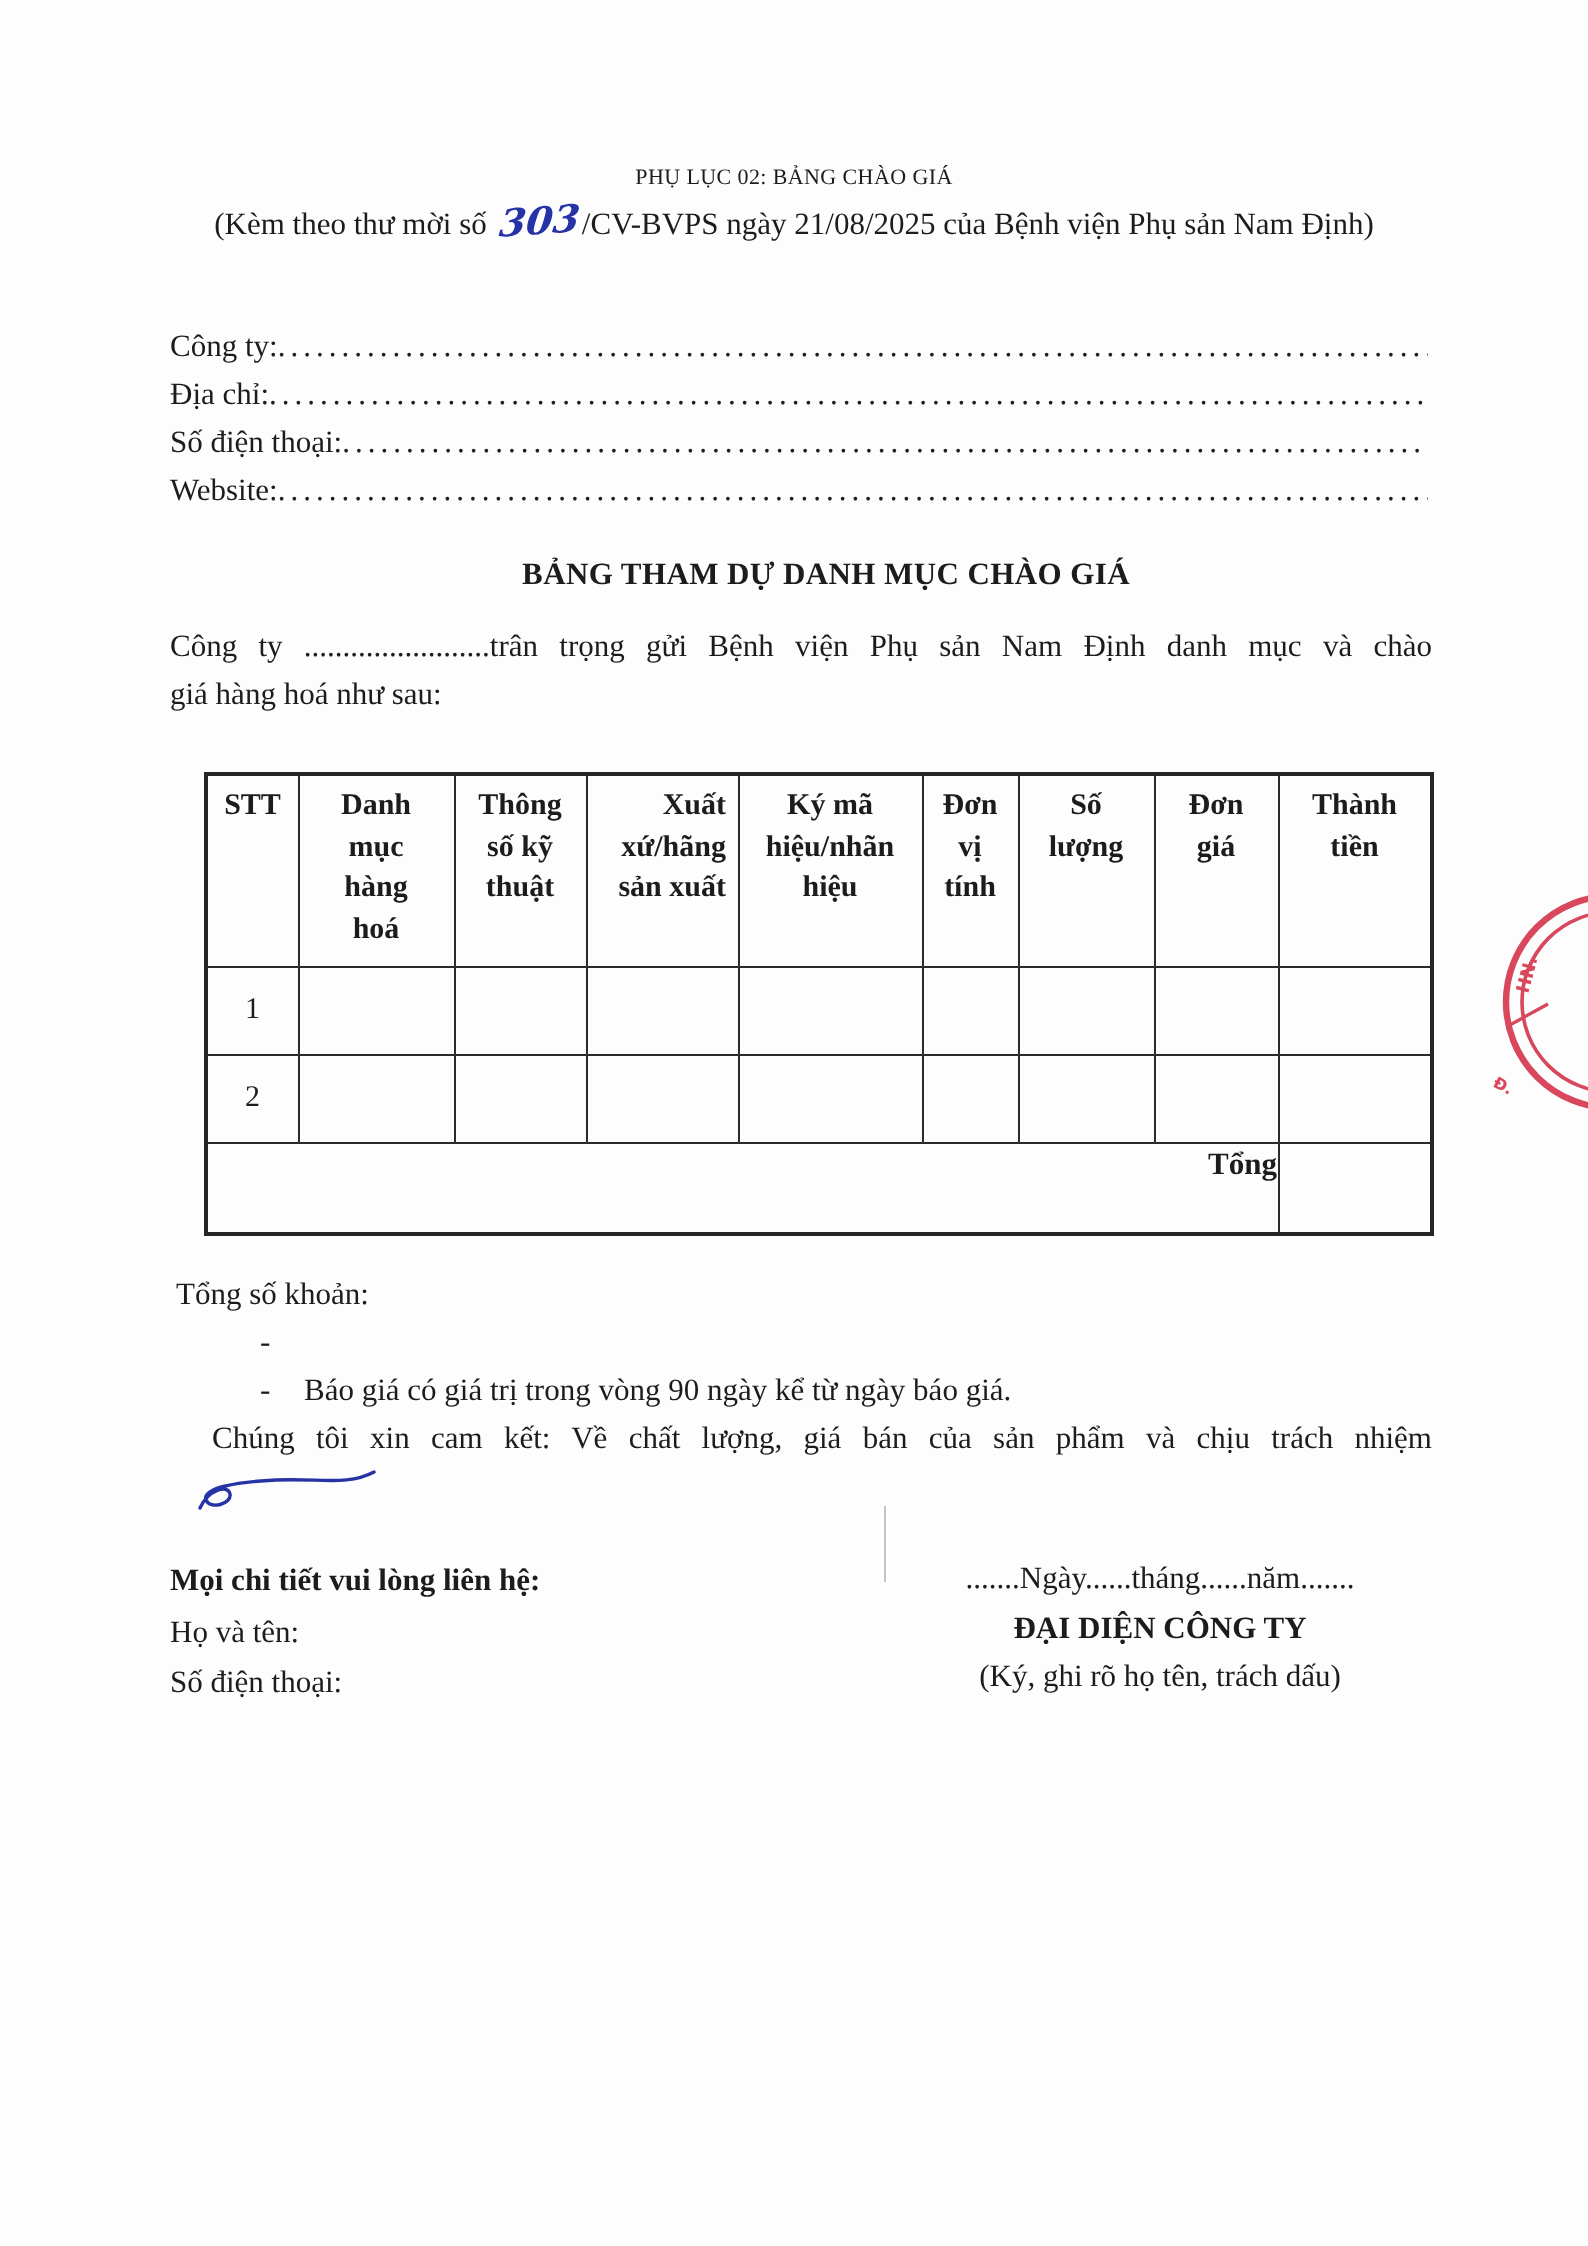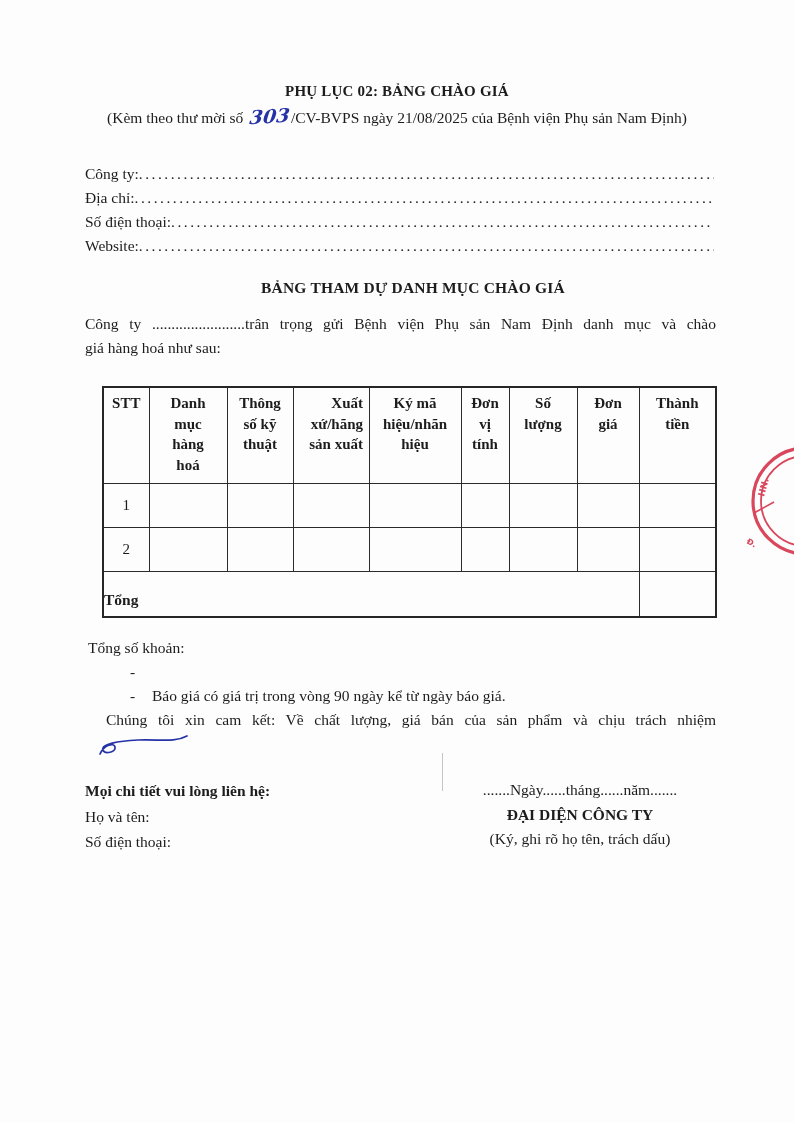--- a/index.html
+++ b/index.html
@@ -5,21 +5,21 @@
   * { margin:0; padding:0; box-sizing:border-box; }
   html,body { background:#ffffff; }
   .page {
     position:relative; width:794px; height:1123px; margin:0 auto;
     background:#fdfdfd; overflow:hidden;
     font-family:"Liberation Serif","DejaVu Serif",serif; color:#1c1c1c;
   }
 
   
   .doc-header { position:absolute; top:83px; left:0; width:100%; text-align:center; }
-  .doc-title { font-size:15px; font-weight:bold; letter-spacing:.2px; }
+  .doc-title { font-size:11px; font-weight:normal; letter-spacing:.2px; }
   .doc-subtitle { margin-top:5px; font-size:15.5px; }
   .hand-num {
     display:inline-block; color:#2633a6; font-size:19px; font-weight:600;
     font-style:italic; transform:skewX(-10deg) rotate(-4deg);
     margin:0 1px 0 3px; font-family:"DejaVu Serif",serif;
   }
 
   
   .fields { position:absolute; top:162px; left:85px; width:629px; font-size:15.5px; }
   .field { display:flex; line-height:24px;text-align:center; }
@@ -35,22 +35,22 @@
   
   .quote-table { position:absolute; top:386px; left:102px; width:613px;
     border-collapse:collapse; table-layout:fixed; border:2px solid #262626; }
   .quote-table th, .quote-table td { border:1.5px solid #2b2b2b; padding:0; }
   .quote-table th { font-size:15px; font-weight:bold; vertical-align:top;
     padding-top:5px; height:96px; text-align:center; }
   .quote-table th .hw { display:inline-block; line-height:20.5px; }
   .hw-c1{width:42px;} .hw-c2{width:48px;} .hw-c3{width:64px;text-align:right;} .hw-c4{width:70px;}
   .hw-c5{width:32px;} .hw-c6{width:48px;} .hw-c7{width:34px;} .hw-c8{width:52px;}
   .row-cell { height:44px; font-size:15px; text-align:center; vertical-align:middle; }
-  .total-row td { height:46px; vertical-align:top; text-align:left;
-    font-weight:bold; font-size:15.5px; padding-top:19px; }
+  .total-row td { height:46px; vertical-align:top; text-align:right;
+    font-weight:bold; font-size:15.5px; padding-top:2px; }
 
   
   .notes { position:absolute; top:636px; left:88px; width:628px; font-size:15.5px; line-height:24px; }
   .bullet { display:flex; margin-left:42px; }
   .bullet .dash { flex:none; width:22px; }
   .commit1 { text-indent:18px; text-align:justify; text-align-last:justify; }
   .commit2 { white-space:nowrap; }
   .squiggle { vertical-align:-9px; margin-left:2px; }
 
   

